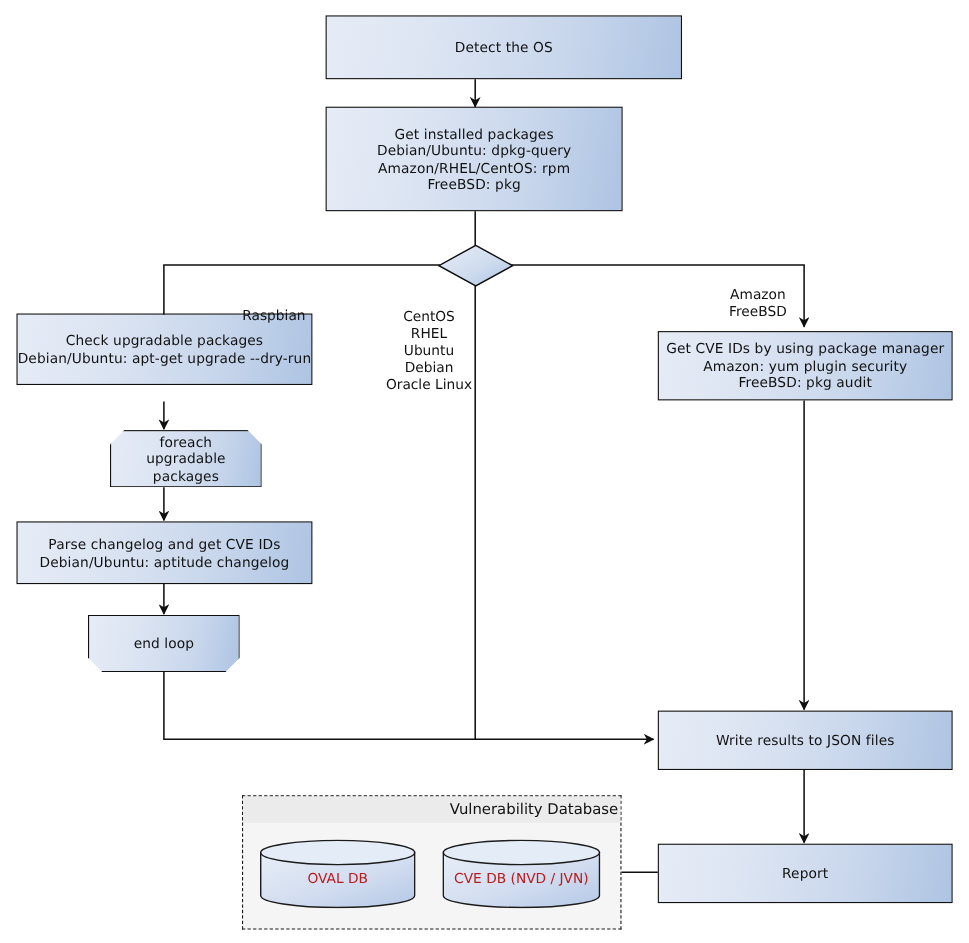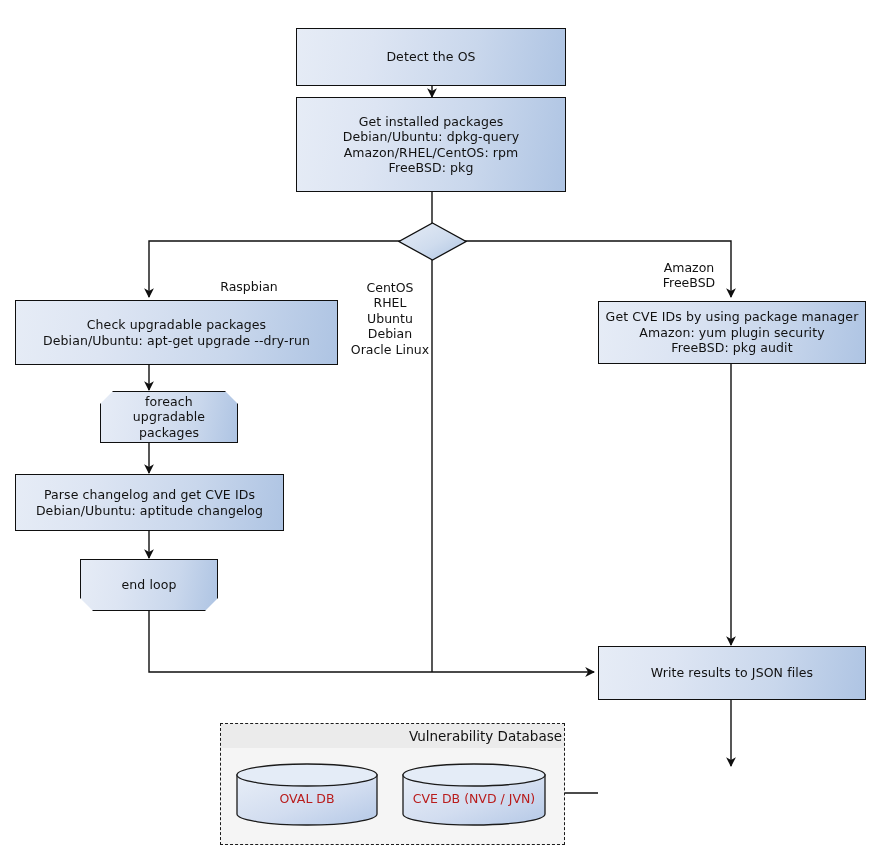--- a/index.html
+++ b/index.html
@@ -150,21 +150,21 @@
       <path d="M 149 611 L 149 672 L 594 672" marker-end="url(#ah)"></path>
 
       <path d="M 731 364 L 731 645" marker-end="url(#ah)"></path>
 
       <path d="M 731 700 L 731 766" marker-end="url(#ah)"></path>
 
       <path d="M 546 793 L 598 793"></path>
     </g>
   </svg>
 
-  <div class="node proc" style="left:296px; top:28px; width:270px; height:58px;">
+  <div class="node proc" style="left:296px; top:14px; width:324px; height:58px;">
     <span>Detect the OS</span>
   </div>
 
   <div class="node proc" style="left:296px; top:97px; width:270px; height:95px;">
     <span>Get installed packages
 Debian/Ubuntu: dpkg-query
 Amazon/RHEL/CentOS: rpm
 FreeBSD: pkg</span>
   </div>
 
@@ -191,21 +191,21 @@
 Ubuntu
 Debian
 Oracle Linux</span>
   </div>
 
   <div class="edge-label" style="left:589px; top:244px; width:200px;">
     <span>Amazon
 FreeBSD</span>
   </div>
 
-  <div class="node proc" style="left:15px; top:300px; width:323px; height:65px;justify-content:center;">
+  <div class="node proc" style="left:15px; top:285px; width:269px; height:65px;justify-content:center;">
     <span>Check upgradable packages
 Debian/Ubuntu: apt-get upgrade --dry-run</span>
   </div>
 
   <div class="node loop-start" style="left:80px; top:391px; width:138px; height:52px;">
     <span>foreach
 upgradable  packages</span>
   </div>
 
   <div class="node proc" style="left:15px; top:474px; width:269px; height:57px;">
@@ -220,20 +220,23 @@
   <div class="node proc" style="left:598px; top:301px; width:268px; height:63px;">
     <span>Get CVE IDs by using package manager
 Amazon: yum plugin security
 FreeBSD: pkg audit</span>
   </div>
 
   <div class="node proc" style="left:598px; top:646px; width:268px; height:54px;">
     <span>Write results to JSON files</span>
   </div>
 
+  <div class="node proc" style="left:598px; top:767px; width:268px; height:54px;">
+    <span>Report</span>
+  </div>
 
   <div class="pkg" style="left:220px; top:723px; width:345px; height:122px;">
     <div class="pkg-header">
       <span>Vulnerability Database</span>
     </div>
   </div>
 
   <div class="cyl" style="left:236px; top:763px; width:142px; height:63px;">
     <svg width="142" height="63" viewBox="0 0 142 63" xmlns="http://www.w3.org/2000/svg">
       <defs>

